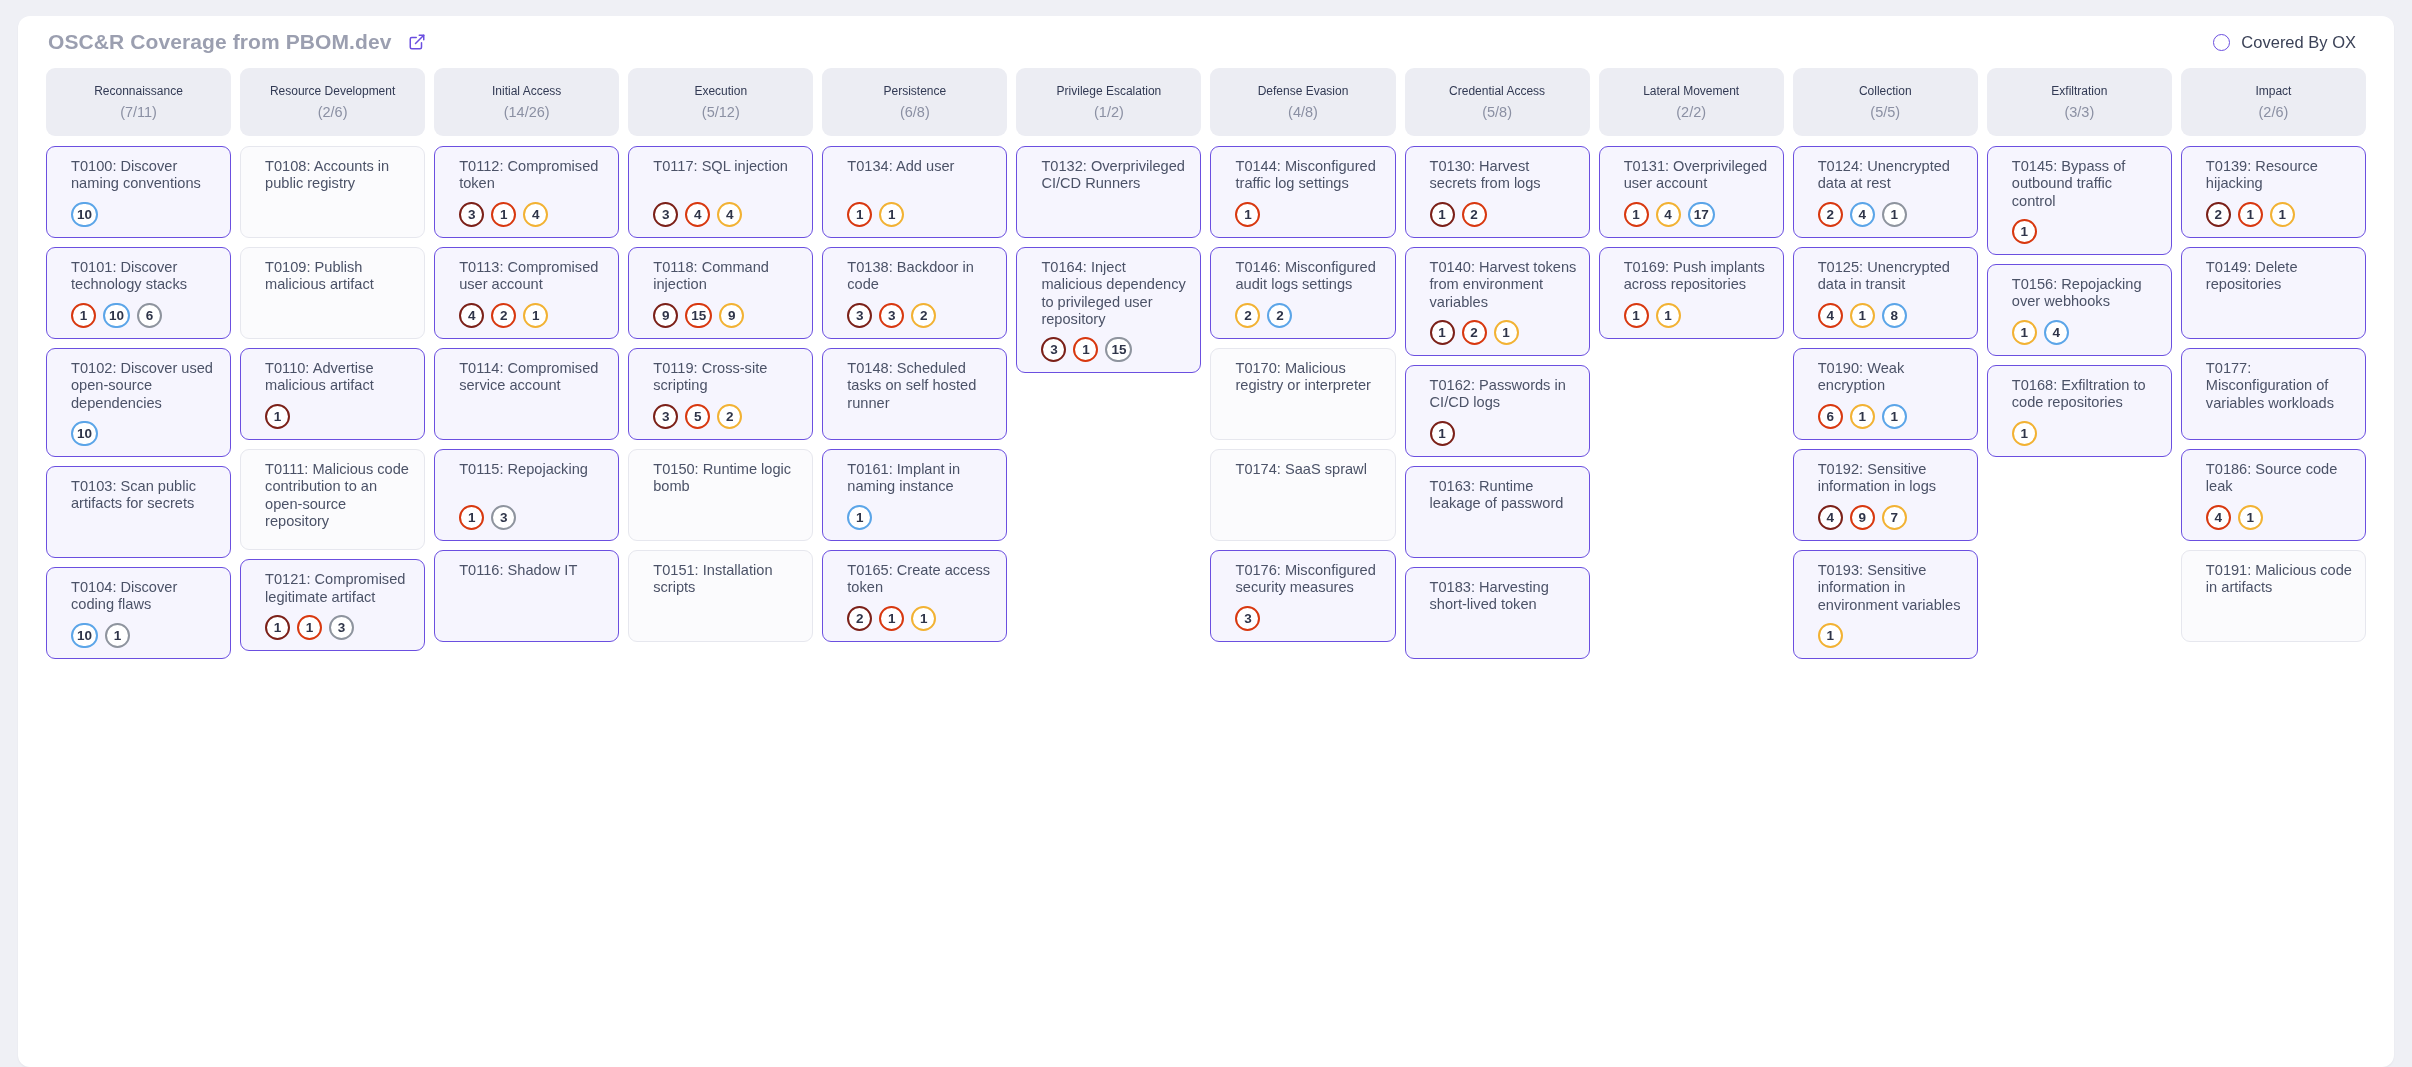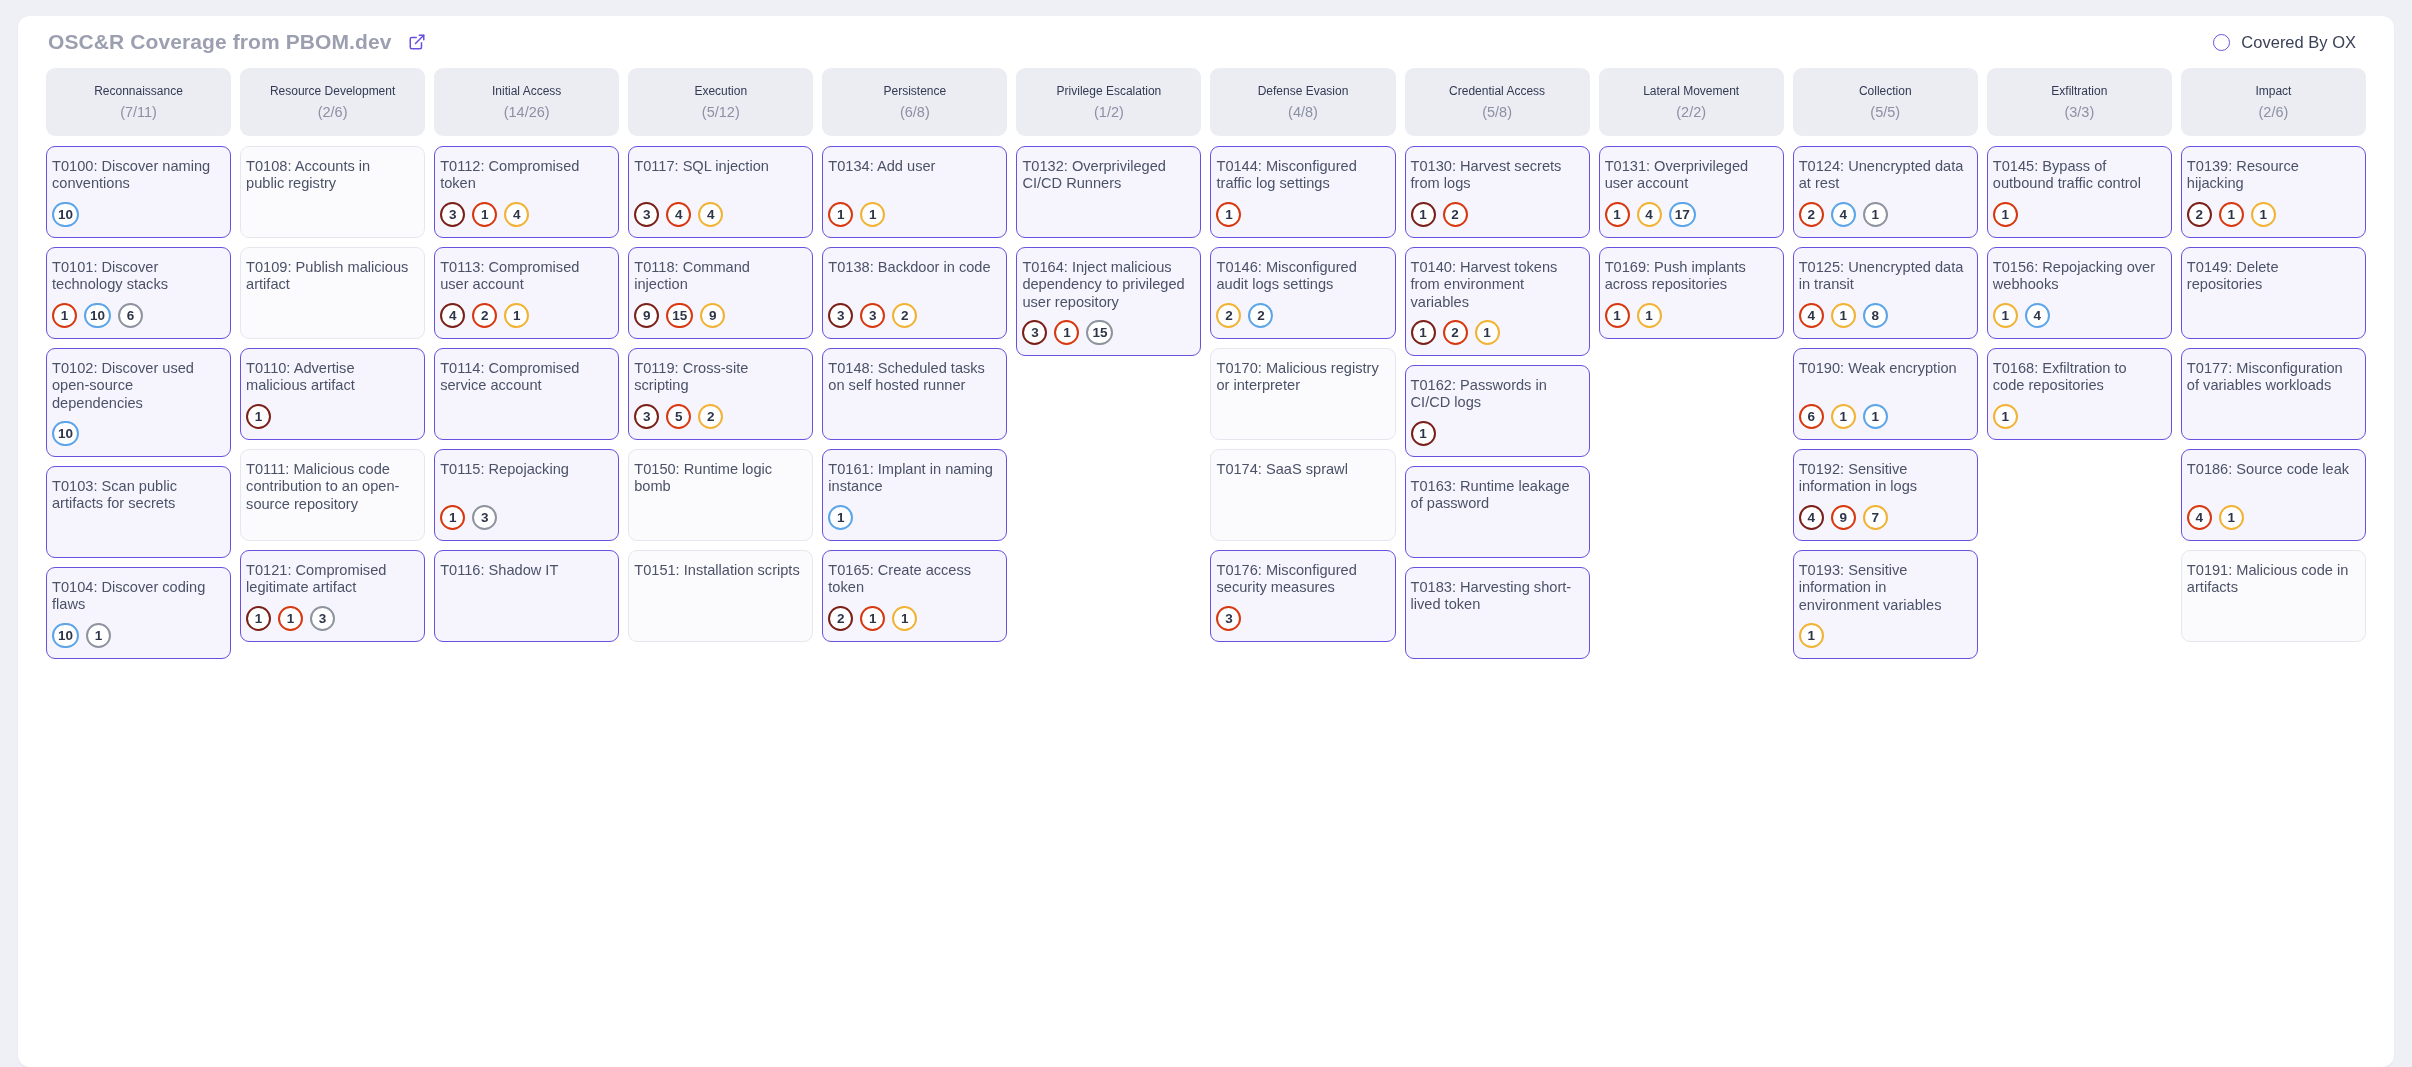--- a/index.html
+++ b/index.html
@@ -103,21 +103,21 @@
   }
   .cards {
     display: flex;
     flex-direction: column;
     gap: 9px;
   }
   .card {
     border-radius: 9px;
     border: 1.4px solid #e6e7ee;
     background: #fbfbfd;
-    padding: 11px 12px 10px 5px;
+    padding: 11px 12px 10px 24px;
     min-height: 92px;
     display: flex;
     flex-direction: column;
     cursor: pointer;
   }
   .card.covered {
     border-color: #6b4fe0;
     background: #f6f5fe;
   }
   .card-title {

